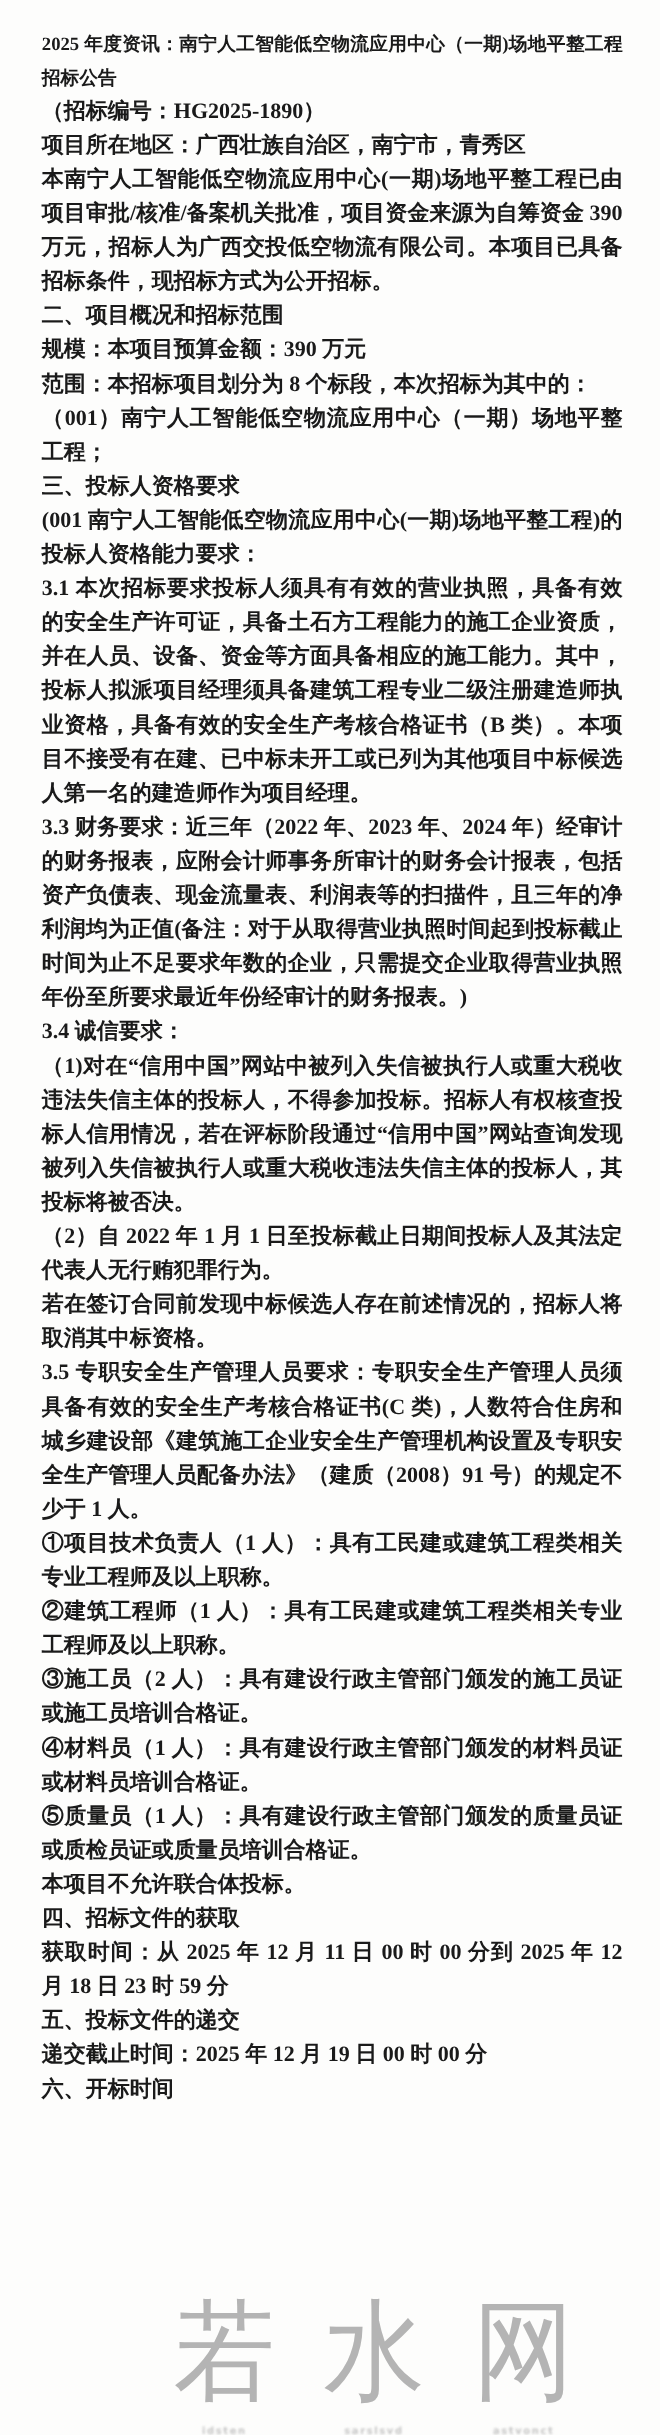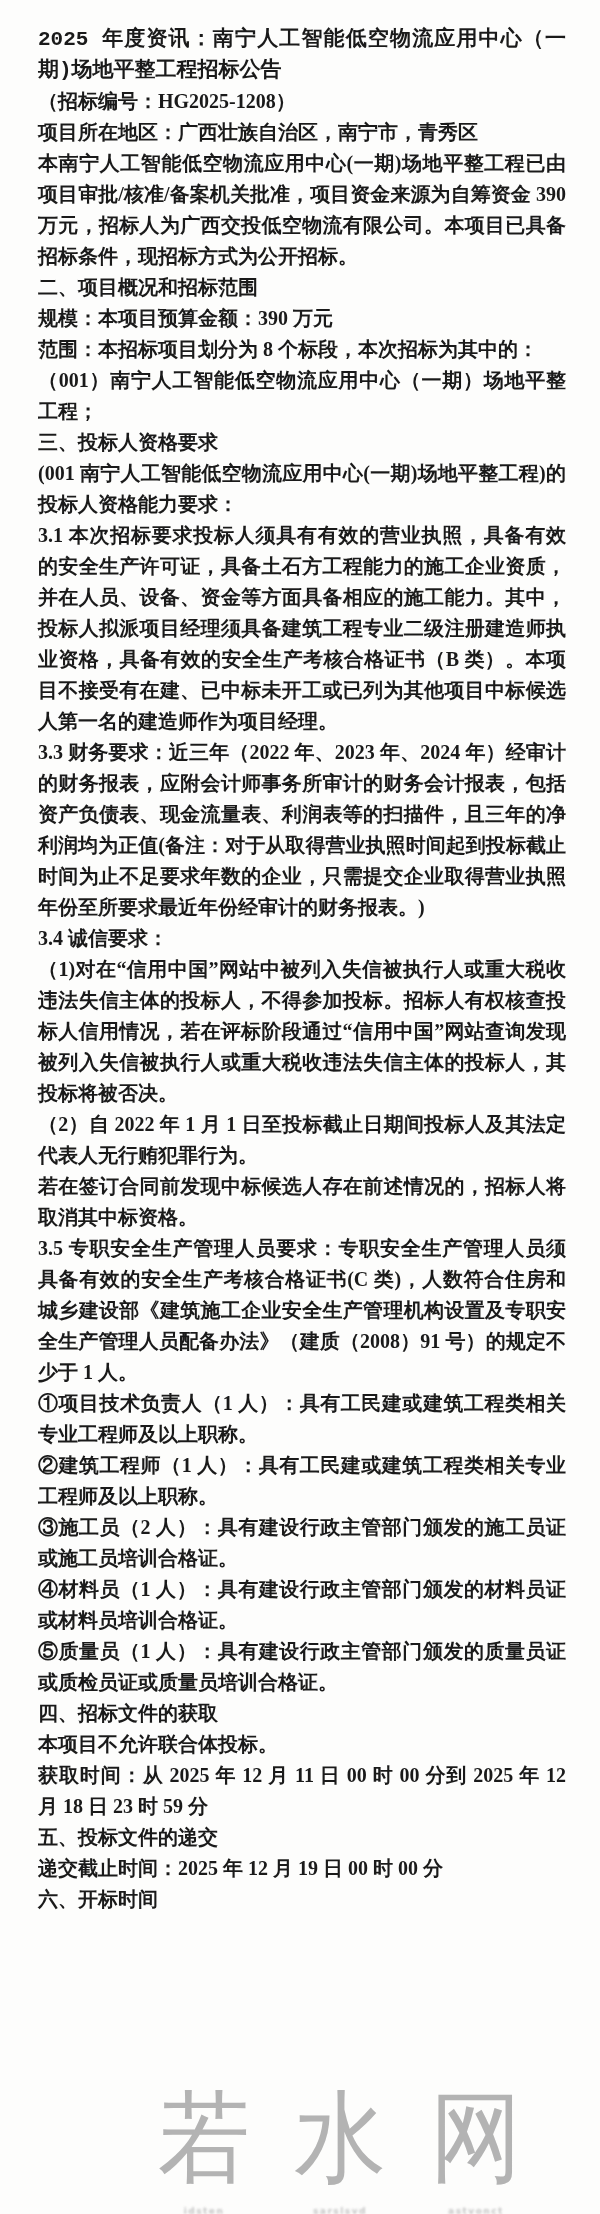--- a/index.html
+++ b/index.html
@@ -17,21 +17,21 @@
   }
   .content {
     position: relative;
     z-index: 2;
     padding: 24px 34px 0 38px;
     font-size: 20px;
     line-height: 31px;
     text-align: justify;
   }
   .para { margin: 0; }
-  .title { font-size: 21px; font-family: Liberation Mono, monospace; }
+  .title { font-size: 17px; }
   .watermark {
     position: absolute;
     z-index: 1;
     top: 2088px;
     left: 158px;
     display: flex;
     gap: 44px;
     color: #a4a4a4;
     opacity: 0.82;
     font-family: "DejaVu Sans", "Liberation Sans", sans-serif;
@@ -69,43 +69,43 @@
       <span class="wm-sub">sarslsvd</span>
     </div>
     <div class="wm-item">
       <span class="wm-char">网</span>
       <span class="wm-sub">astvonct</span>
     </div>
   </div>
 
   <div class="content">
     <p class="para title">2025 年度资讯：南宁人工智能低空物流应用中心（一期)场地平整工程招标公告</p>
-    <p class="para">（招标编号：HG2025-1208）</p>
+    <p class="para">（招标编号：HG2025-1890）</p>
     <p class="para">项目所在地区：广西壮族自治区，南宁市，青秀区</p>
     <p class="para">本南宁人工智能低空物流应用中心(一期)场地平整工程已由项目审批/核准/备案机关批准，项目资金来源为自筹资金 390 万元，招标人为广西交投低空物流有限公司。本项目已具备招标条件，现招标方式为公开招标。</p>
     <p class="para">二、项目概况和招标范围</p>
     <p class="para">规模：本项目预算金额：390 万元</p>
     <p class="para">范围：本招标项目划分为 8 个标段，本次招标为其中的：</p>
     <p class="para">（001）南宁人工智能低空物流应用中心（一期）场地平整工程；</p>
     <p class="para">三、投标人资格要求</p>
     <p class="para">(001 南宁人工智能低空物流应用中心(一期)场地平整工程)的投标人资格能力要求：</p>
     <p class="para">3.1 本次招标要求投标人须具有有效的营业执照，具备有效的安全生产许可证，具备土石方工程能力的施工企业资质，并在人员、设备、资金等方面具备相应的施工能力。其中，投标人拟派项目经理须具备建筑工程专业二级注册建造师执业资格，具备有效的安全生产考核合格证书（B 类）。本项目不接受有在建、已中标未开工或已列为其他项目中标候选人第一名的建造师作为项目经理。</p>
     <p class="para">3.3 财务要求：近三年（2022 年、2023 年、2024 年）经审计的财务报表，应附会计师事务所审计的财务会计报表，包括资产负债表、现金流量表、利润表等的扫描件，且三年的净利润均为正值(备注：对于从取得营业执照时间起到投标截止时间为止不足要求年数的企业，只需提交企业取得营业执照年份至所要求最近年份经审计的财务报表。)</p>
     <p class="para">3.4 诚信要求：</p>
     <p class="para">（1)对在“信用中国”网站中被列入失信被执行人或重大税收违法失信主体的投标人，不得参加投标。招标人有权核查投标人信用情况，若在评标阶段通过“信用中国”网站查询发现被列入失信被执行人或重大税收违法失信主体的投标人，其投标将被否决。</p>
     <p class="para">（2）自 2022 年 1 月 1 日至投标截止日期间投标人及其法定代表人无行贿犯罪行为。</p>
     <p class="para">若在签订合同前发现中标候选人存在前述情况的，招标人将取消其中标资格。</p>
     <p class="para">3.5 专职安全生产管理人员要求：专职安全生产管理人员须具备有效的安全生产考核合格证书(C 类)，人数符合住房和城乡建设部《建筑施工企业安全生产管理机构设置及专职安全生产管理人员配备办法》（建质（2008）91 号）的规定不少于 1 人。</p>
     <p class="para">①项目技术负责人（1 人）：具有工民建或建筑工程类相关专业工程师及以上职称。</p>
     <p class="para">②建筑工程师（1 人）：具有工民建或建筑工程类相关专业工程师及以上职称。</p>
     <p class="para">③施工员（2 人）：具有建设行政主管部门颁发的施工员证或施工员培训合格证。</p>
     <p class="para">④材料员（1 人）：具有建设行政主管部门颁发的材料员证或材料员培训合格证。</p>
     <p class="para">⑤质量员（1 人）：具有建设行政主管部门颁发的质量员证或质检员证或质量员培训合格证。</p>
+    <p class="para">本项目不允许联合体投标。</p>
     <p class="para">四、招标文件的获取</p>
-    <p class="para">本项目不允许联合体投标。</p>
     <p class="para">获取时间：从 2025 年 12 月 11 日 00 时 00 分到 2025 年 12 月 18 日 23 时 59 分</p>
     <p class="para">五、投标文件的递交</p>
     <p class="para">递交截止时间：2025 年 12 月 19 日 00 时 00 分</p>
     <p class="para">六、开标时间</p>
 
   </div>
 
 </div>
 
 </body></html>

